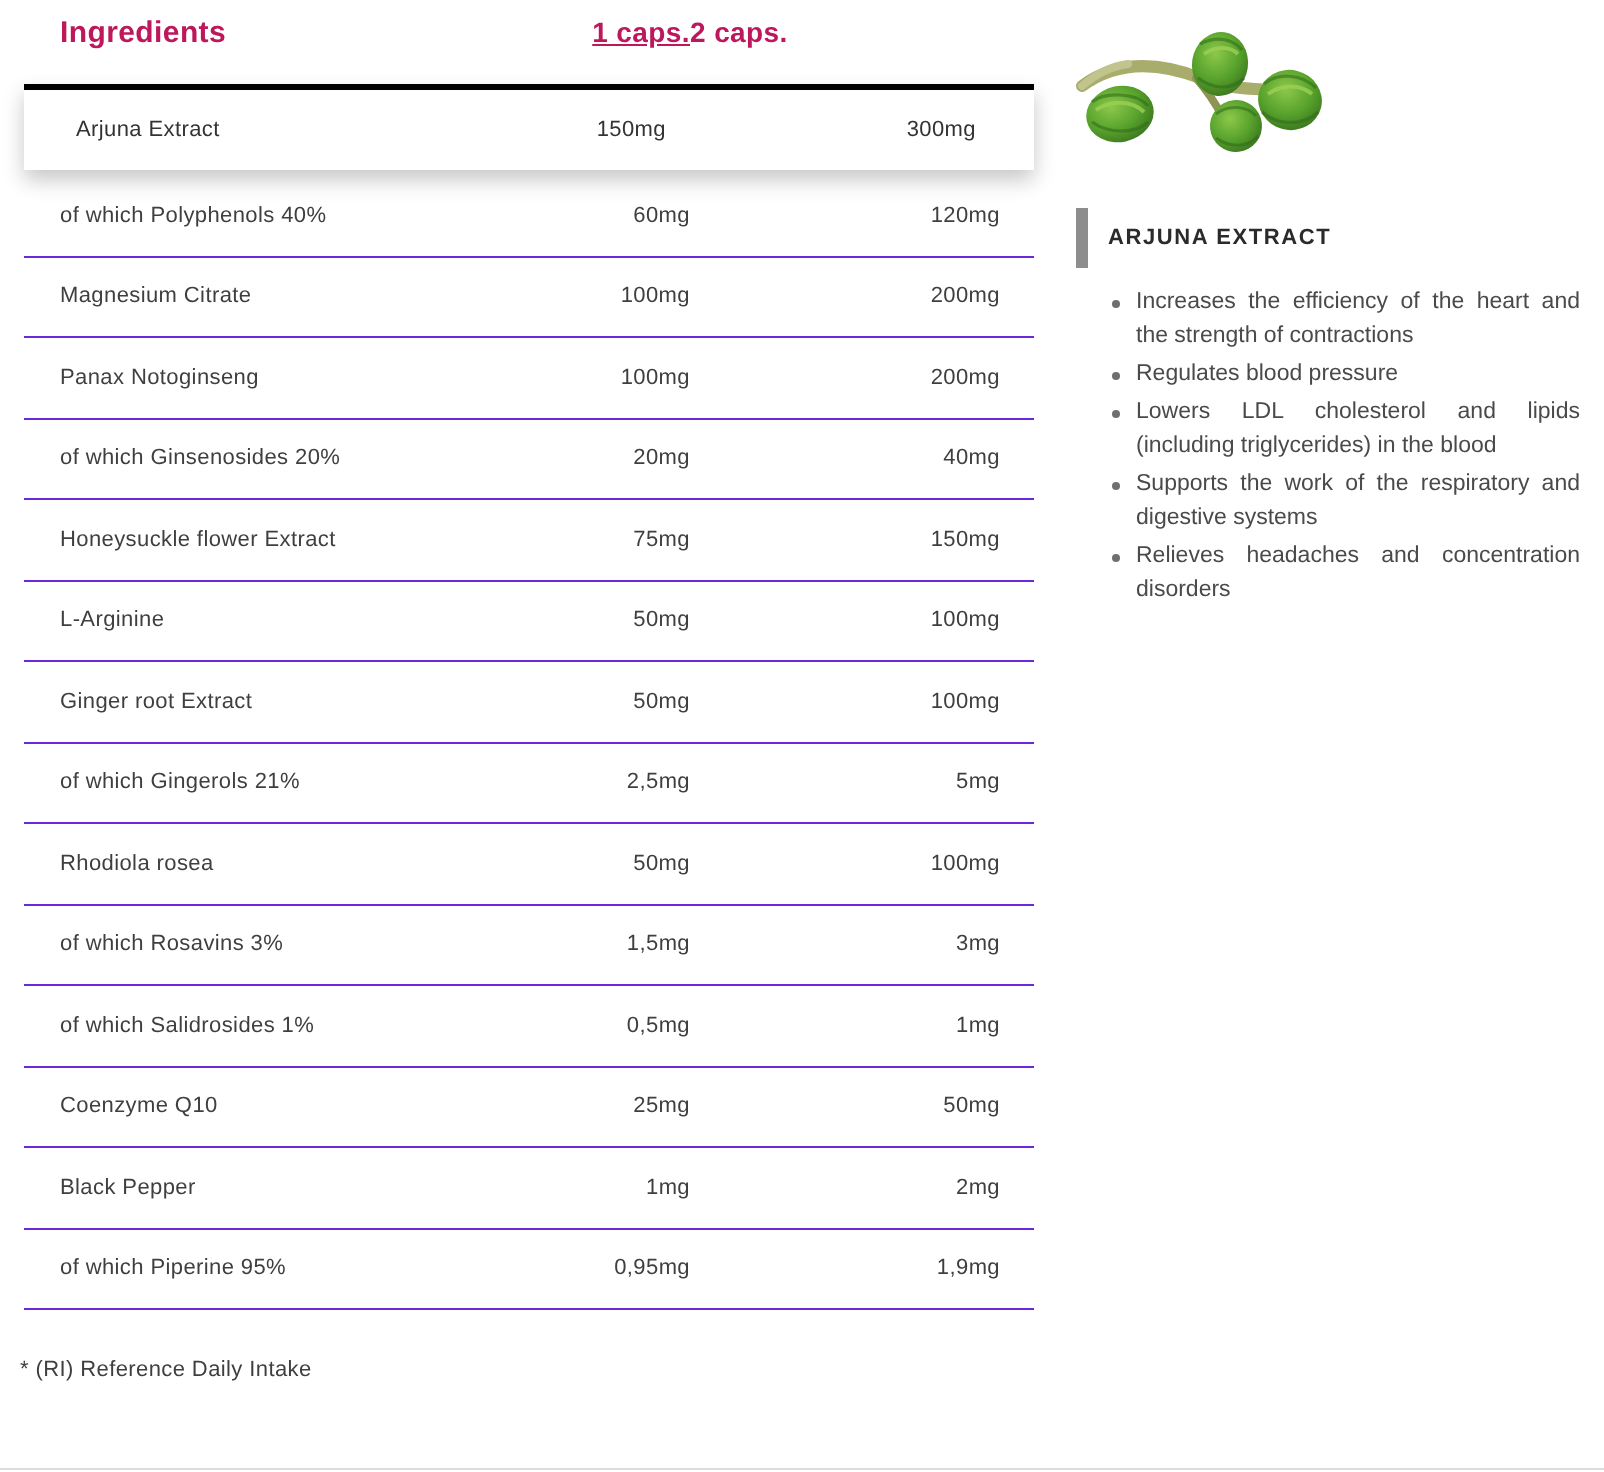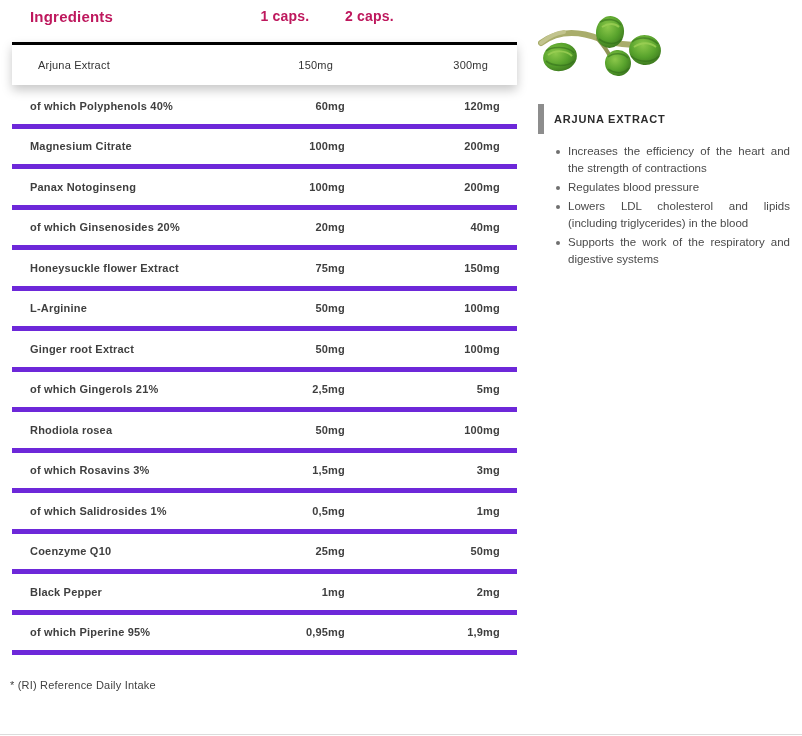--- a/index.html
+++ b/index.html
@@ -17,21 +17,21 @@
 
   .thead {
     display:grid;
     grid-template-columns:1fr 120px 155px;
     padding:0 17px 0 18px;
     height:34px;
     align-items:start;
   }
   .thead .h { font-size:15px; font-weight:700; color:#be185d; letter-spacing:.2px; }
   .thead .h1 { text-align:left; }
-  .thead .h2 { text-align:center; font-size:14px; }
+  .thead .h2 { text-align:right; font-size:14px;text-decoration:underline; }
   .thead .h3 { text-align:left; font-size:14px; }
 
   .card {
     position:relative;
     background:#ffffff;
     border-top:3px solid #000000;
     height:43px;
     display:grid;
     grid-template-columns:1fr 120px 155px;
     align-items:center;
@@ -40,22 +40,21 @@
     margin-bottom:3px;
     z-index:2;
   }
 
   .row {
     height:40.5px;
     display:grid;
     grid-template-columns:1fr 120px 155px;
     align-items:center;
     padding:0 17px 0 18px;
-    border-bottom:5px solid #6d28d9;
-    font-weight:bold;
+    border-bottom:1px solid #6d28d9;
   }
 
   .cell { font-size:11px; color:#3f3f3f; letter-spacing:.2px; }
   .cell.name { text-align:left; }
   .cell.val  { text-align:right; }
   .card .cell { color:#333333; }
 
   .footnote {
     position:absolute;
     left:10px; top:679px;
@@ -251,14 +250,15 @@
 
       <li>Increases the efficiency of the heart and the strength of contractions</li>
 
 
       <li>Regulates blood pressure</li>
 
       <li>Lowers LDL cholesterol and lipids (including triglycerides) in the blood</li>
 
       <li>Supports the work of the respiratory and digestive systems</li>
 
+      <li>Relieves headaches and concentration disorders</li>
     </ul>
 </div>
 
 </body></html>

